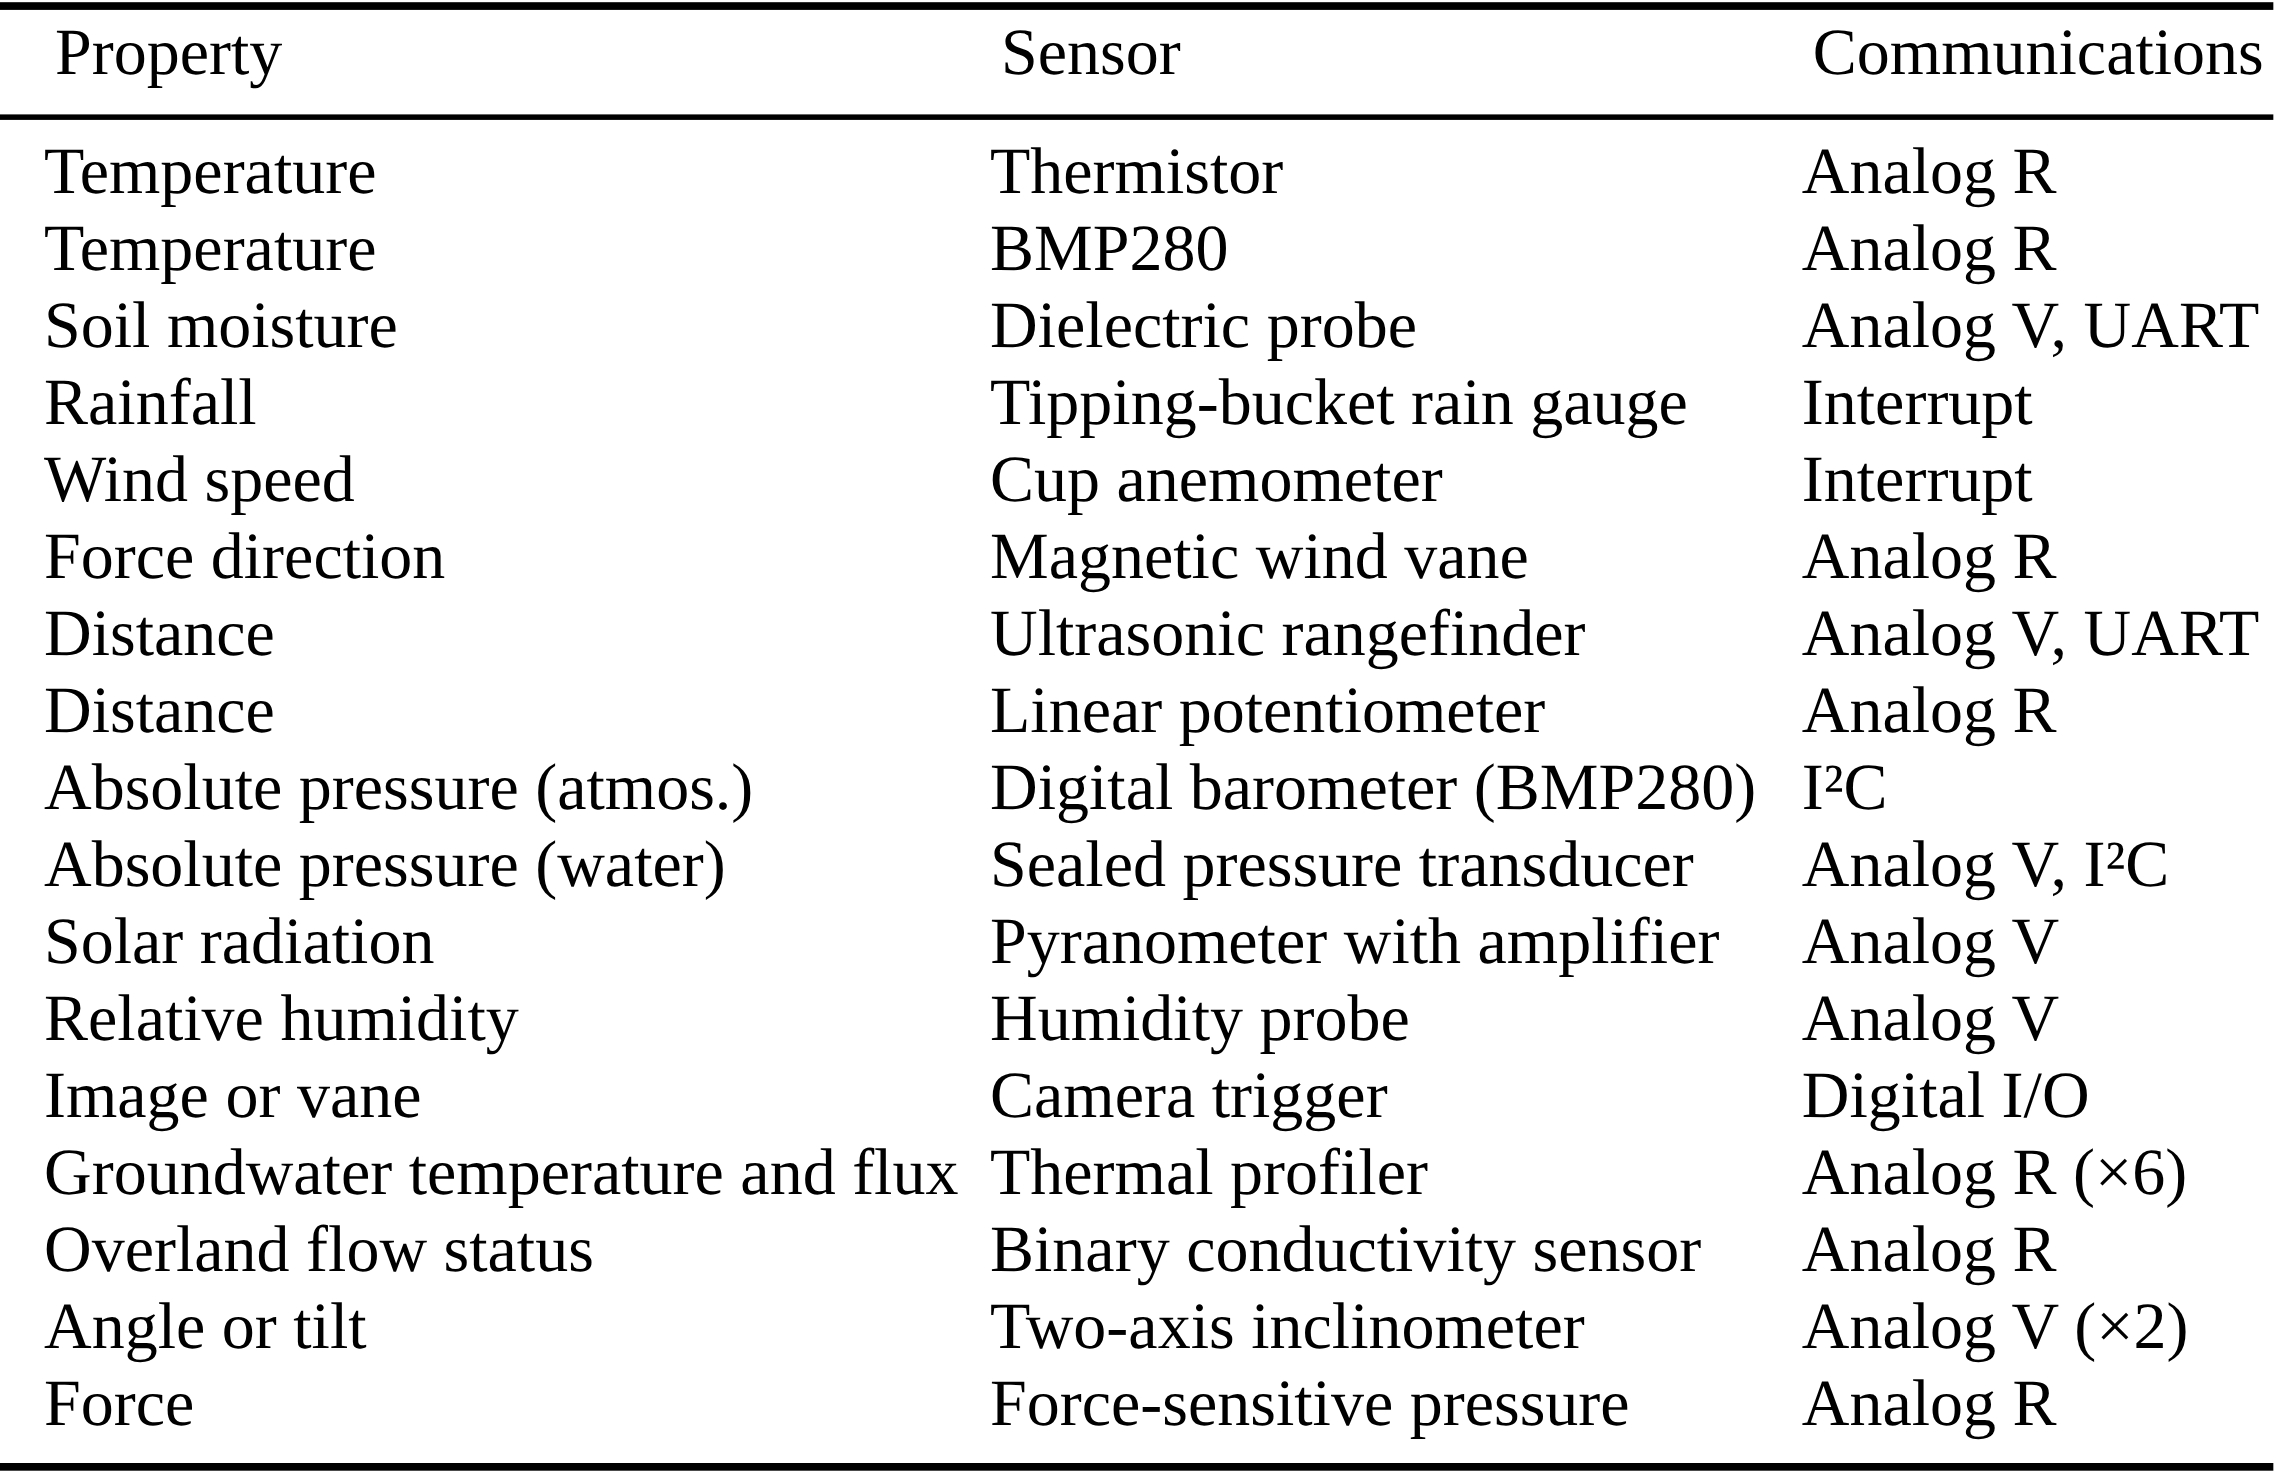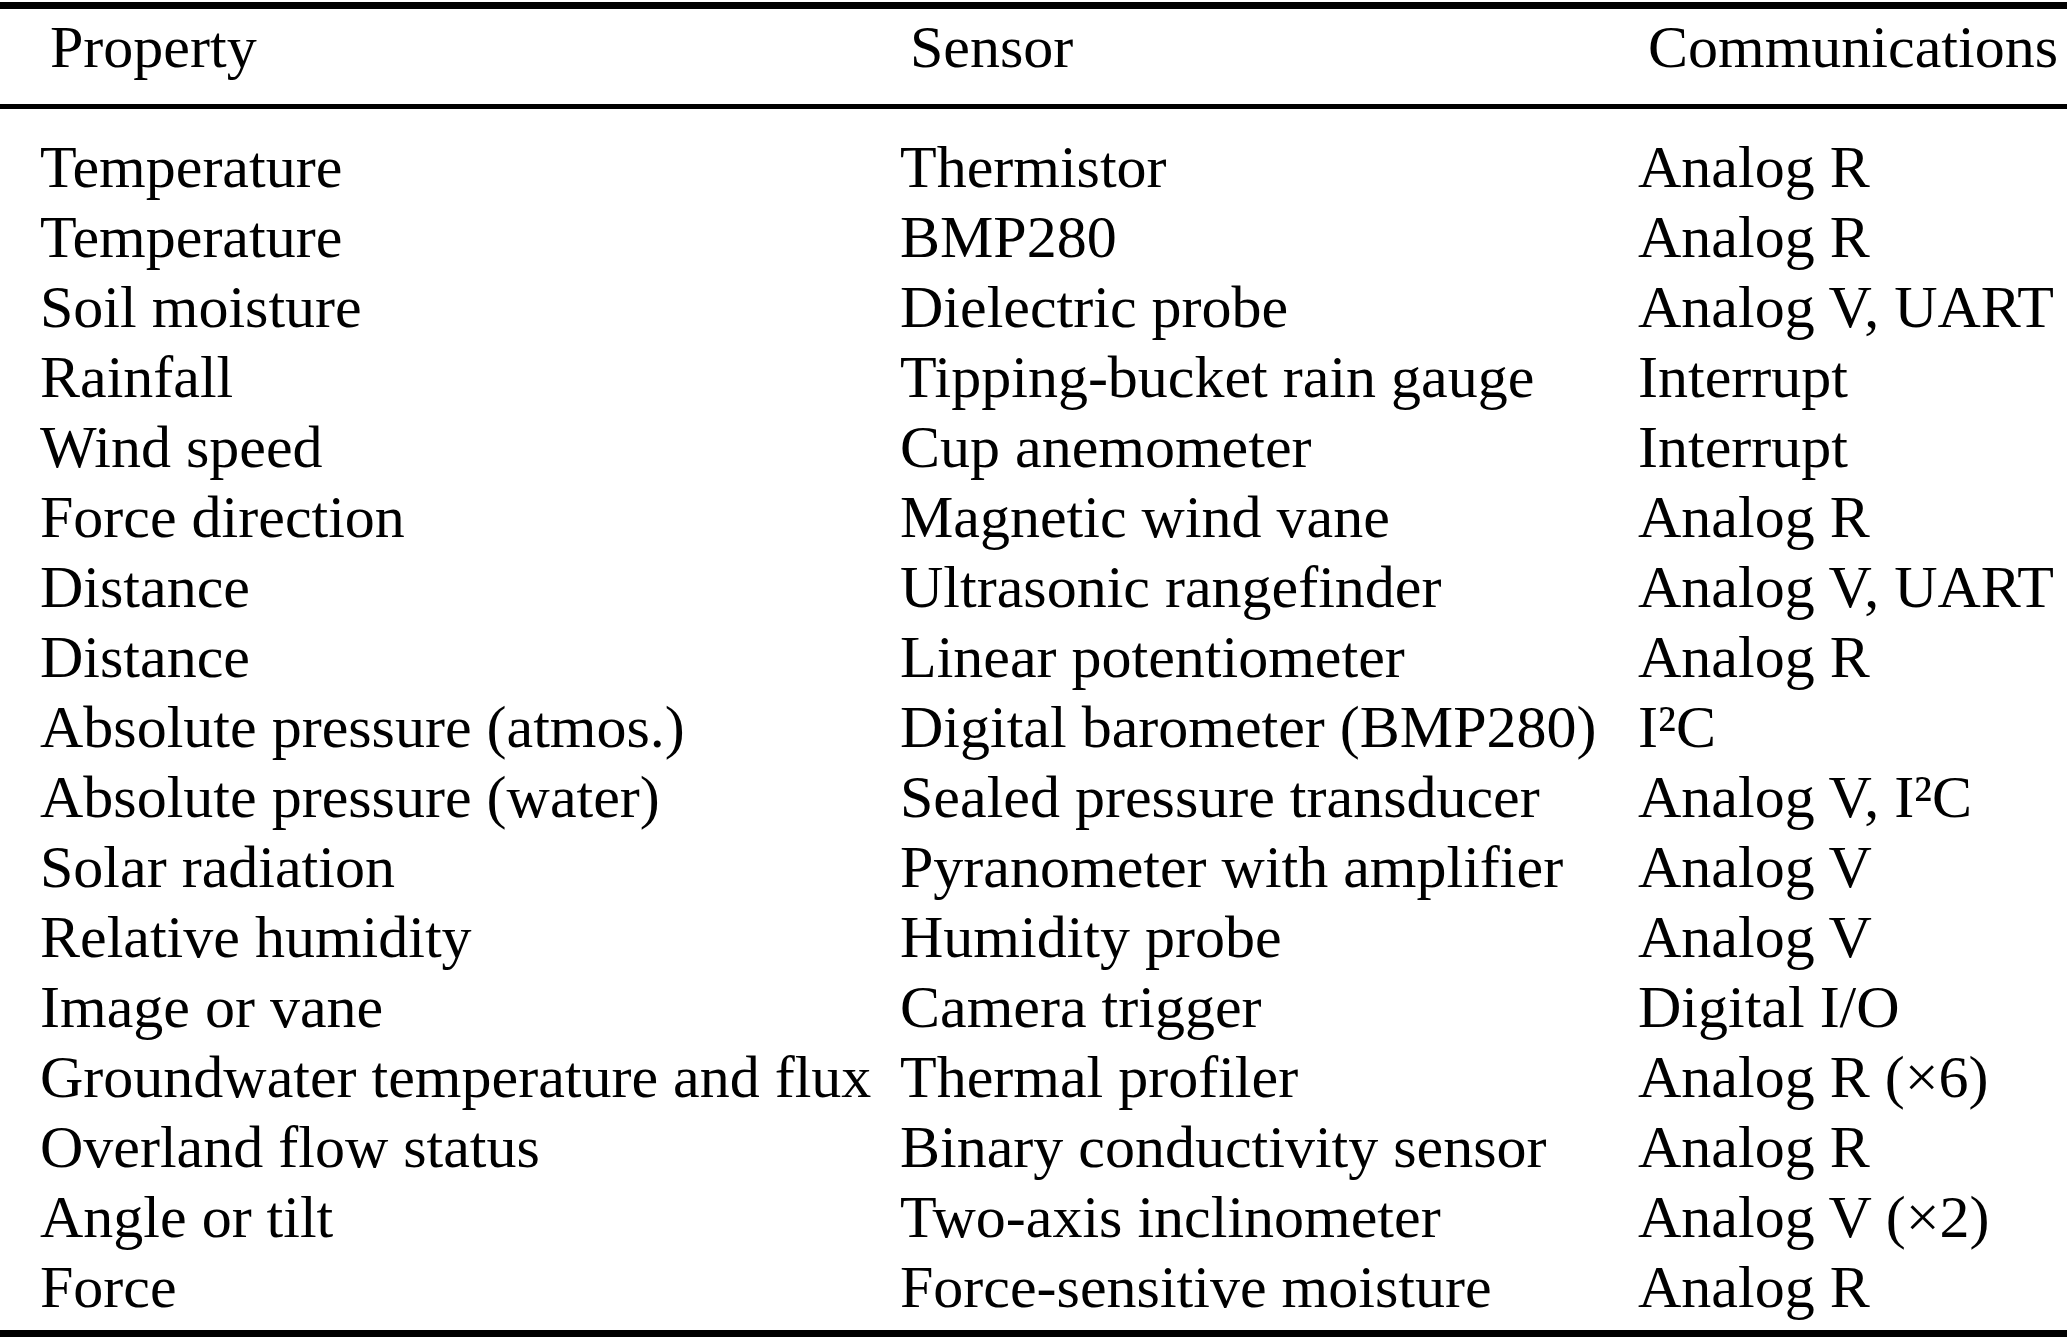--- a/index.html
+++ b/index.html
@@ -30,21 +30,21 @@
   .hrow {
     position: absolute;
     top: 12px;
     left: 10px;
     right: 0;
     height: 70px;
     line-height: 70px;
   }
   .tbody {
     position: absolute;
-    top: 132px;
+    top: 120px;
     left: 0;
     right: 0;
   }
   .trow {
     position: relative;
     height: 70px;
     line-height: 70px;
   }
   .c1, .c2, .c3 {
     position: absolute;
@@ -146,20 +146,20 @@
       <span class="c2">Binary conductivity sensor</span>
       <span class="c3">Analog R</span>
     </div>
     <div class="trow">
       <span class="c1">Angle or tilt</span>
       <span class="c2">Two-axis inclinometer</span>
       <span class="c3">Analog V (×2)</span>
     </div>
     <div class="trow">
       <span class="c1">Force</span>
-      <span class="c2">Force-sensitive moisture</span>
+      <span class="c2">Force-sensitive pressure</span>
       <span class="c3">Analog R</span>
     </div>
   </div>
 
   <div class="rule rule-bottom"></div>
 
 </div>
 
 </body></html>

